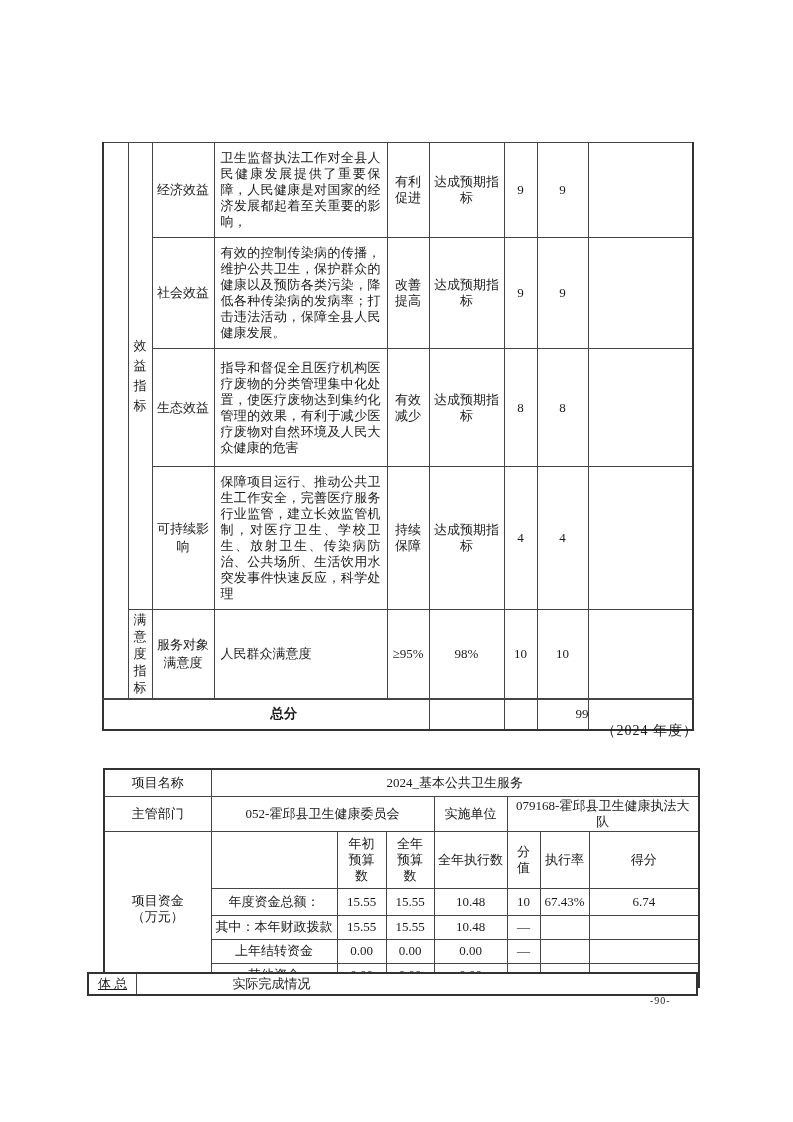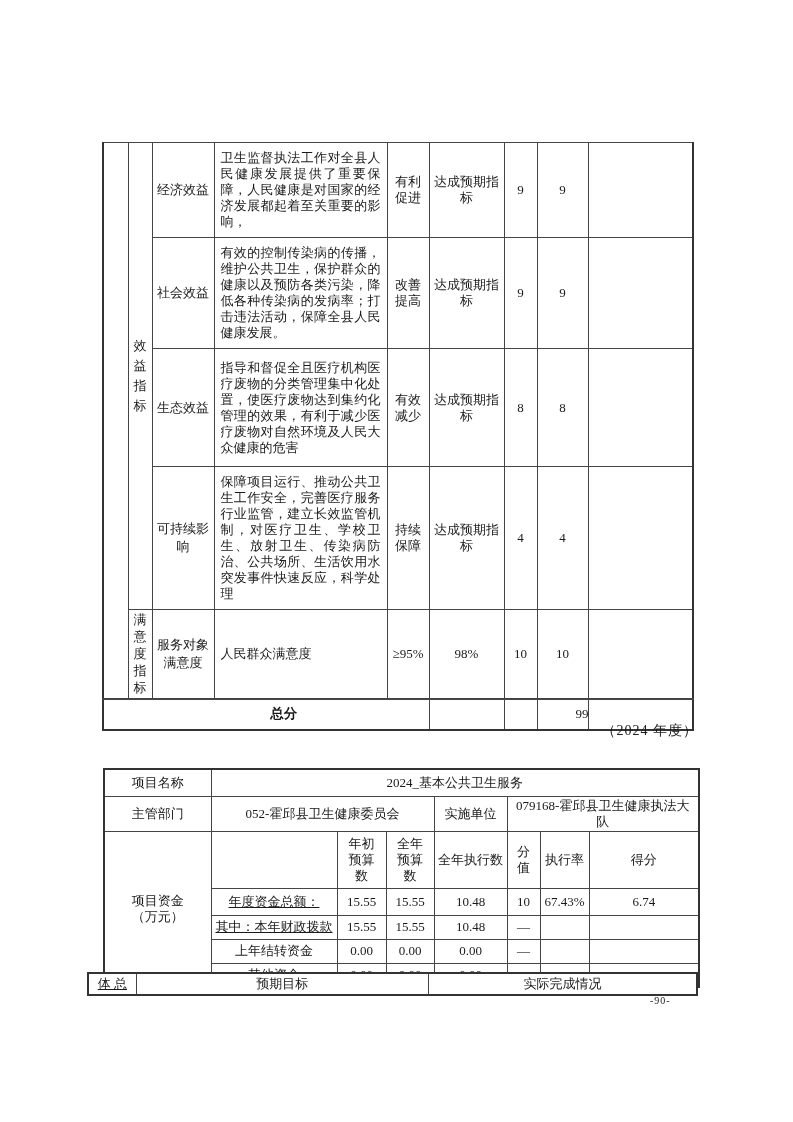--- a/index.html
+++ b/index.html
@@ -50,21 +50,21 @@
   #year-heading {
     position: absolute; left: 102px; top: 722px; width: 596px;
     text-align: right; font-size: 14px; letter-spacing: 1px;
   }
 
   
   #project-table { left: 103px; top: 768px; width: 595px;
     border: 2px solid #333; border-bottom: 0; }
   #project-table td { line-height: 16px; }
   .pre { white-space: pre-line; }
-  td.fl-left  { text-align: left; text-decoration: underline; }
+  td.fl-left  { text-align: left; }
   td.fl-right { text-align: right; margin-top: 39px; }
   td.fl-left, td.fl-right { padding: 1px 5px; }
 
   
   #footer-row {
     position: absolute; left: 87px; top: 972px;
     width: 611px; height: 24px;
     display: flex;
     border: 2px solid #333;
     background: #fff;
@@ -231,17 +231,16 @@
     <td>0.00</td>
     <td>—</td>
     <td></td>
     <td></td>
   </tr>
 </tbody>
   </table>
 
 <div id="footer-row">
   <div class="fcell f-stub">体 总</div>
-  <div class="fcell f-expected">预期目标</div>
   <div class="fcell f-actual">实际完成情况</div>
 </div>
 
 <div id="page-number">-90-</div>
 
 </body></html>

